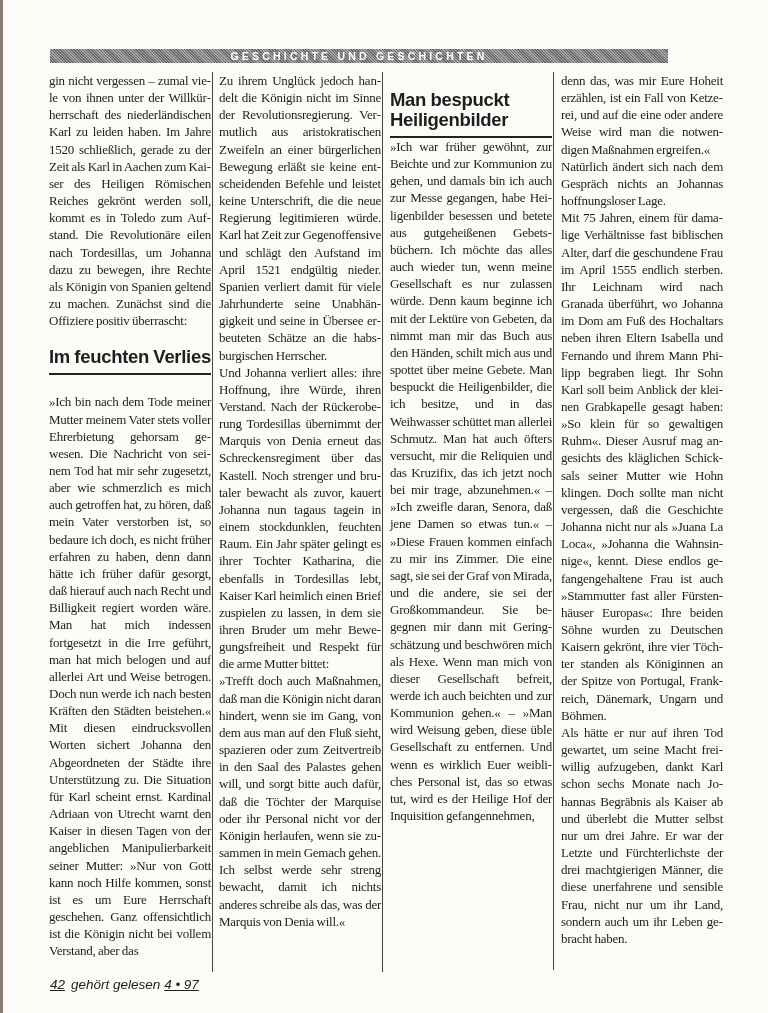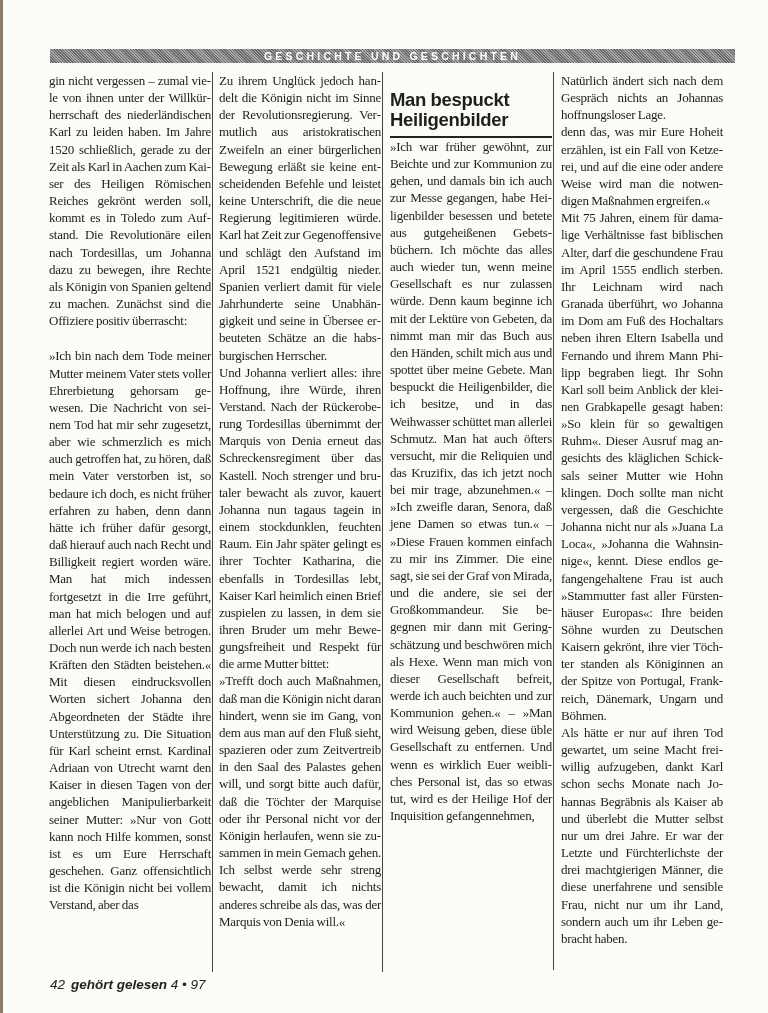--- a/index.html
+++ b/index.html
@@ -2,21 +2,21 @@
 <html><head>
 <meta charset="utf-8">
 <style>
   html, body { margin: 0; padding: 0; }
   body {
     width: 768px; height: 1013px; background: #fcfbf8; position: relative; overflow: hidden;
     font-family: "Liberation Sans", sans-serif; color: #1e1e1e;
   }
   .left-edge { position: absolute; left: 0; top: 0; width: 3px; height: 1013px; background: #8a7d70; }
   .header-bar {
-    position: absolute; left: 50px; top: 49px; width: 685px; height: 14px;
+    position: absolute; left: 50px; top: 49px; width: 618px; height: 14px;
     background: repeating-linear-gradient(45deg, #6a6a6a 0 1px, #a8a8a8 1px 2px);
     display: flex; align-items: center; justify-content: center;
   }
   .header-bar span {
     color: #fff; font-size: 10.5px; font-weight: bold; letter-spacing: 3.2px;
     background: transparent; line-height: 14px;
   }
   .column {
     position: absolute; top: 72px; width: 162px;
     font-size: 13px; line-height: 17.15px; text-align: justify; hyphens: manual;
@@ -33,51 +33,52 @@
   .column p { margin: 0; font-family: Liberation Serif, serif; }
   .heading {
     font-weight: bold; font-size: 18.5px; line-height: 20px; letter-spacing: -0.3px;
     margin: 18px 0 0 0; padding-bottom: 6px; border-bottom: 2px solid #222; text-align: left;
     font-family: "Liberation Sans", sans-serif;
   }
   .after-heading { margin-top: 18px !important; }
   .footer {
     position: absolute; left: 50px; top: 977px; font-size: 13.5px; font-style: italic; color: #222;
   }
-  .footer b { font-weight: bold; }
-  .footer span { margin-right: 6px; }
+  .footer b { font-weight: normal; }
+  .footer span { margin-right: 6px; text-decoration: underline; }
 </style>
 </head>
 <body>
 
 <div class="left-edge"></div>
 
 <div class="header-bar">
   <span>GESCHICHTE UND GESCHICHTEN</span>
 </div>
 
 <div class="column col1">
     <p class="">gin nicht vergessen – zumal vie­le von ihnen unter der Willkür­herrschaft des niederländischen Karl zu leiden haben. Im Jahre 1520 schließlich, gerade zu der Zeit als Karl in Aachen zum Kai­ser des Heiligen Römischen Reiches gekrönt werden soll, kommt es in Toledo zum Auf­stand. Die Revolutionäre eilen nach Tordesillas, um Johanna dazu zu bewegen, ihre Rechte als Königin von Spanien geltend zu machen. Zunächst sind die Offiziere positiv überrascht:</p>
+    <h2 class="heading">Im feuchten Verlies</h2>
     <p class="after-heading">»Ich bin nach dem Tode meiner Mutter meinem Vater stets vol­ler Ehrerbietung gehorsam ge­wesen. Die Nachricht von sei­nem Tod hat mir sehr zugesetzt, aber wie schmerzlich es mich auch getroffen hat, zu hören, daß mein Vater verstorben ist, so bedaure ich doch, es nicht früher erfahren zu haben, denn dann hätte ich früher dafür ge­sorgt, daß hierauf auch nach Recht und Billigkeit regiert wor­den wäre. Man hat mich indes­sen fortgesetzt in die Irre ge­führt, man hat mich belogen und auf allerlei Art und Weise betrogen. Doch nun werde ich nach besten Kräften den Städ­ten beistehen.« Mit diesen ein­drucksvollen Worten sichert Jo­hanna den Abgeordneten der Städte ihre Unterstützung zu. Die Situation für Karl scheint ernst. Kardinal Adriaan von Ut­recht warnt den Kaiser in diesen Tagen von der angeblichen Ma­nipulierbarkeit seiner Mutter: »Nur von Gott kann noch Hilfe kommen, sonst ist es um Eure Herrschaft geschehen. Ganz of­fensichtlich ist die Königin nicht bei vollem Verstand, aber das</p>
   </div>
 <div class="vrule v1"></div>
 <div class="column col2">
     <p class="">Zu ihrem Unglück jedoch han­delt die Königin nicht im Sinne der Revolutionsregierung. Ver­mutlich aus aristokratischen Zweifeln an einer bürgerlichen Bewegung erläßt sie keine ent­scheidenden Befehle und leistet keine Unterschrift, die die neue Regierung legitimieren würde. Karl hat Zeit zur Gegenoffensive und schlägt den Aufstand im April 1521 endgültig nieder. Spanien verliert damit für viele Jahrhunderte seine Unabhän­gigkeit und seine in Übersee er­beuteten Schätze an die habs­burgischen Herrscher.</p>
     <p class="">Und Johanna verliert alles: ihre Hoffnung, ihre Würde, ihren Verstand. Nach der Rückerobe­rung Tordesillas übernimmt der Marquis von Denia erneut das Schreckensregiment über das Kastell. Noch strenger und bru­taler bewacht als zuvor, kauert Johanna nun tagaus tagein in einem stockdunklen, feuchten Raum. Ein Jahr später gelingt es ihrer Tochter Katharina, die ebenfalls in Tordesillas lebt, Kaiser Karl heimlich einen Brief zuspielen zu lassen, in dem sie ihren Bruder um mehr Bewe­gungsfreiheit und Respekt für die arme Mutter bittet:</p>
     <p class="">»Trefft doch auch Maßnahmen, daß man die Königin nicht daran hindert, wenn sie im Gang, von dem aus man auf den Fluß sieht, spazieren oder zum Zeitvertreib in den Saal des Palastes gehen will, und sorgt bitte auch dafür, daß die Töchter der Marquise oder ihr Personal nicht vor der Königin herlaufen, wenn sie zu­sammen in mein Gemach ge­hen. Ich selbst werde sehr streng bewacht, damit ich nichts anderes schreibe als das, was der Marquis von Denia will.«</p>
   </div>
 <div class="vrule v2"></div>
 <div class="column col3">
     <h2 class="heading">Man bespuckt Heiligenbilder</h2>
     <p class="">»Ich war früher gewöhnt, zur Beichte und zur Kommunion zu gehen, und damals bin ich auch zur Messe gegangen, habe Hei­ligenbilder besessen und betete aus gutgeheißenen Gebets­büchern. Ich möchte das alles auch wieder tun, wenn meine Gesellschaft es nur zulassen würde. Denn kaum beginne ich mit der Lektüre von Gebeten, da nimmt man mir das Buch aus den Händen, schilt mich aus und spottet über meine Gebete. Man bespuckt die Heiligenbil­der, die ich besitze, und in das Weihwasser schüttet man aller­lei Schmutz. Man hat auch öf­ters versucht, mir die Reliquien und das Kruzifix, das ich jetzt noch bei mir trage, abzuneh­men.« – »Ich zweifle daran, Se­nora, daß jene Damen so etwas tun.« – »Diese Frauen kommen einfach zu mir ins Zimmer. Die eine sagt, sie sei der Graf von Mirada, und die andere, sie sei der Großkommandeur. Sie be­gegnen mir dann mit Gering­schätzung und beschwören mich als Hexe. Wenn man mich von dieser Gesellschaft befreit, werde ich auch beichten und zur Kommunion gehen.« – »Man wird Weisung geben, diese üble Gesellschaft zu entfernen. Und wenn es wirklich Euer weibli­ches Personal ist, das so etwas tut, wird es der Heilige Hof der Inquisition gefangennehmen,</p>
   </div>
 <div class="vrule v3"></div>
 <div class="column col4">
+    <p class="">denn das, was mir Eure Hoheit erzählen, ist ein Fall von Ketze­rei, und auf die eine oder ande­re Weise wird man die notwen­digen Maßnahmen ergreifen.«</p>
     <p class="">Natürlich ändert sich nach dem Gespräch nichts an Johannas hoffnungsloser Lage.</p>
-    <p class="">denn das, was mir Eure Hoheit erzählen, ist ein Fall von Ketze­rei, und auf die eine oder ande­re Weise wird man die notwen­digen Maßnahmen ergreifen.«</p>
     <p class="">Mit 75 Jahren, einem für dama­lige Verhältnisse fast biblischen Alter, darf die geschundene Frau im April 1555 endlich ster­ben. Ihr Leichnam wird nach Granada überführt, wo Johanna im Dom am Fuß des Hochaltars neben ihren Eltern Isabella und Fernando und ihrem Mann Phi­lipp begraben liegt. Ihr Sohn Karl soll beim Anblick der klei­nen Grabkapelle gesagt haben: »So klein für so gewaltigen Ruhm«. Dieser Ausruf mag an­gesichts des kläglichen Schick­sals seiner Mutter wie Hohn klingen. Doch sollte man nicht vergessen, daß die Geschichte Johanna nicht nur als »Juana La Loca«, »Johanna die Wahnsin­nige«, kennt. Diese endlos ge­fangengehaltene Frau ist auch »Stammutter fast aller Fürsten­häuser Europas«: Ihre beiden Söhne wurden zu Deutschen Kaisern gekrönt, ihre vier Töch­ter standen als Königinnen an der Spitze von Portugal, Frank­reich, Dänemark, Ungarn und Böhmen.</p>
     <p class="">Als hätte er nur auf ihren Tod gewartet, um seine Macht frei­willig aufzugeben, dankt Karl schon sechs Monate nach Jo­hannas Begräbnis als Kaiser ab und überlebt die Mutter selbst nur um drei Jahre. Er war der Letzte und Fürchterlichste der drei machtgierigen Männer, die diese unerfahrene und sensible Frau, nicht nur um ihr Land, sondern auch um ihr Leben ge­bracht haben.</p>
   </div>
 
 <div class="footer">
   <span>42</span><b>gehört gelesen</b>
   <span style="margin-left:0">4 • 97</span>
 </div>
 
 </body></html>

